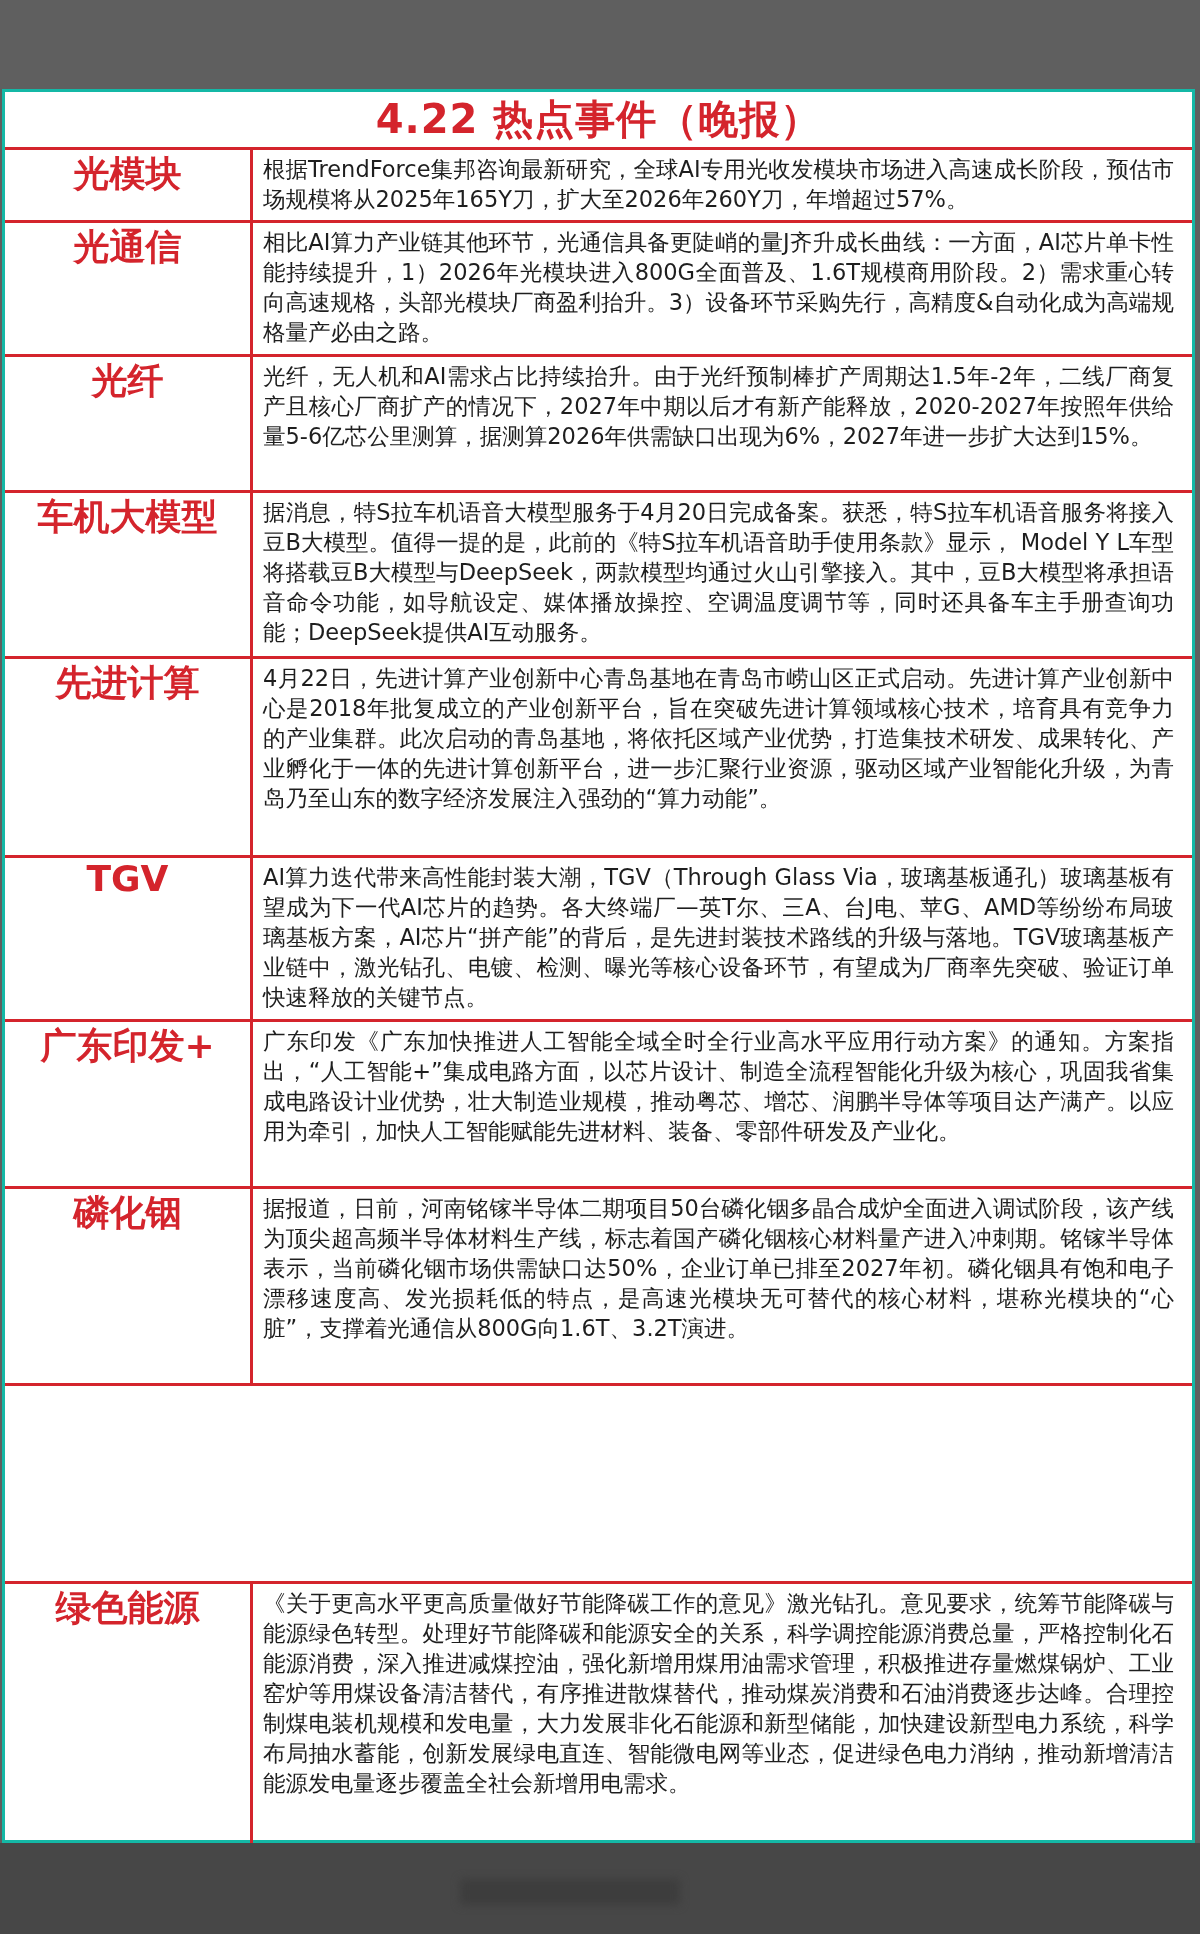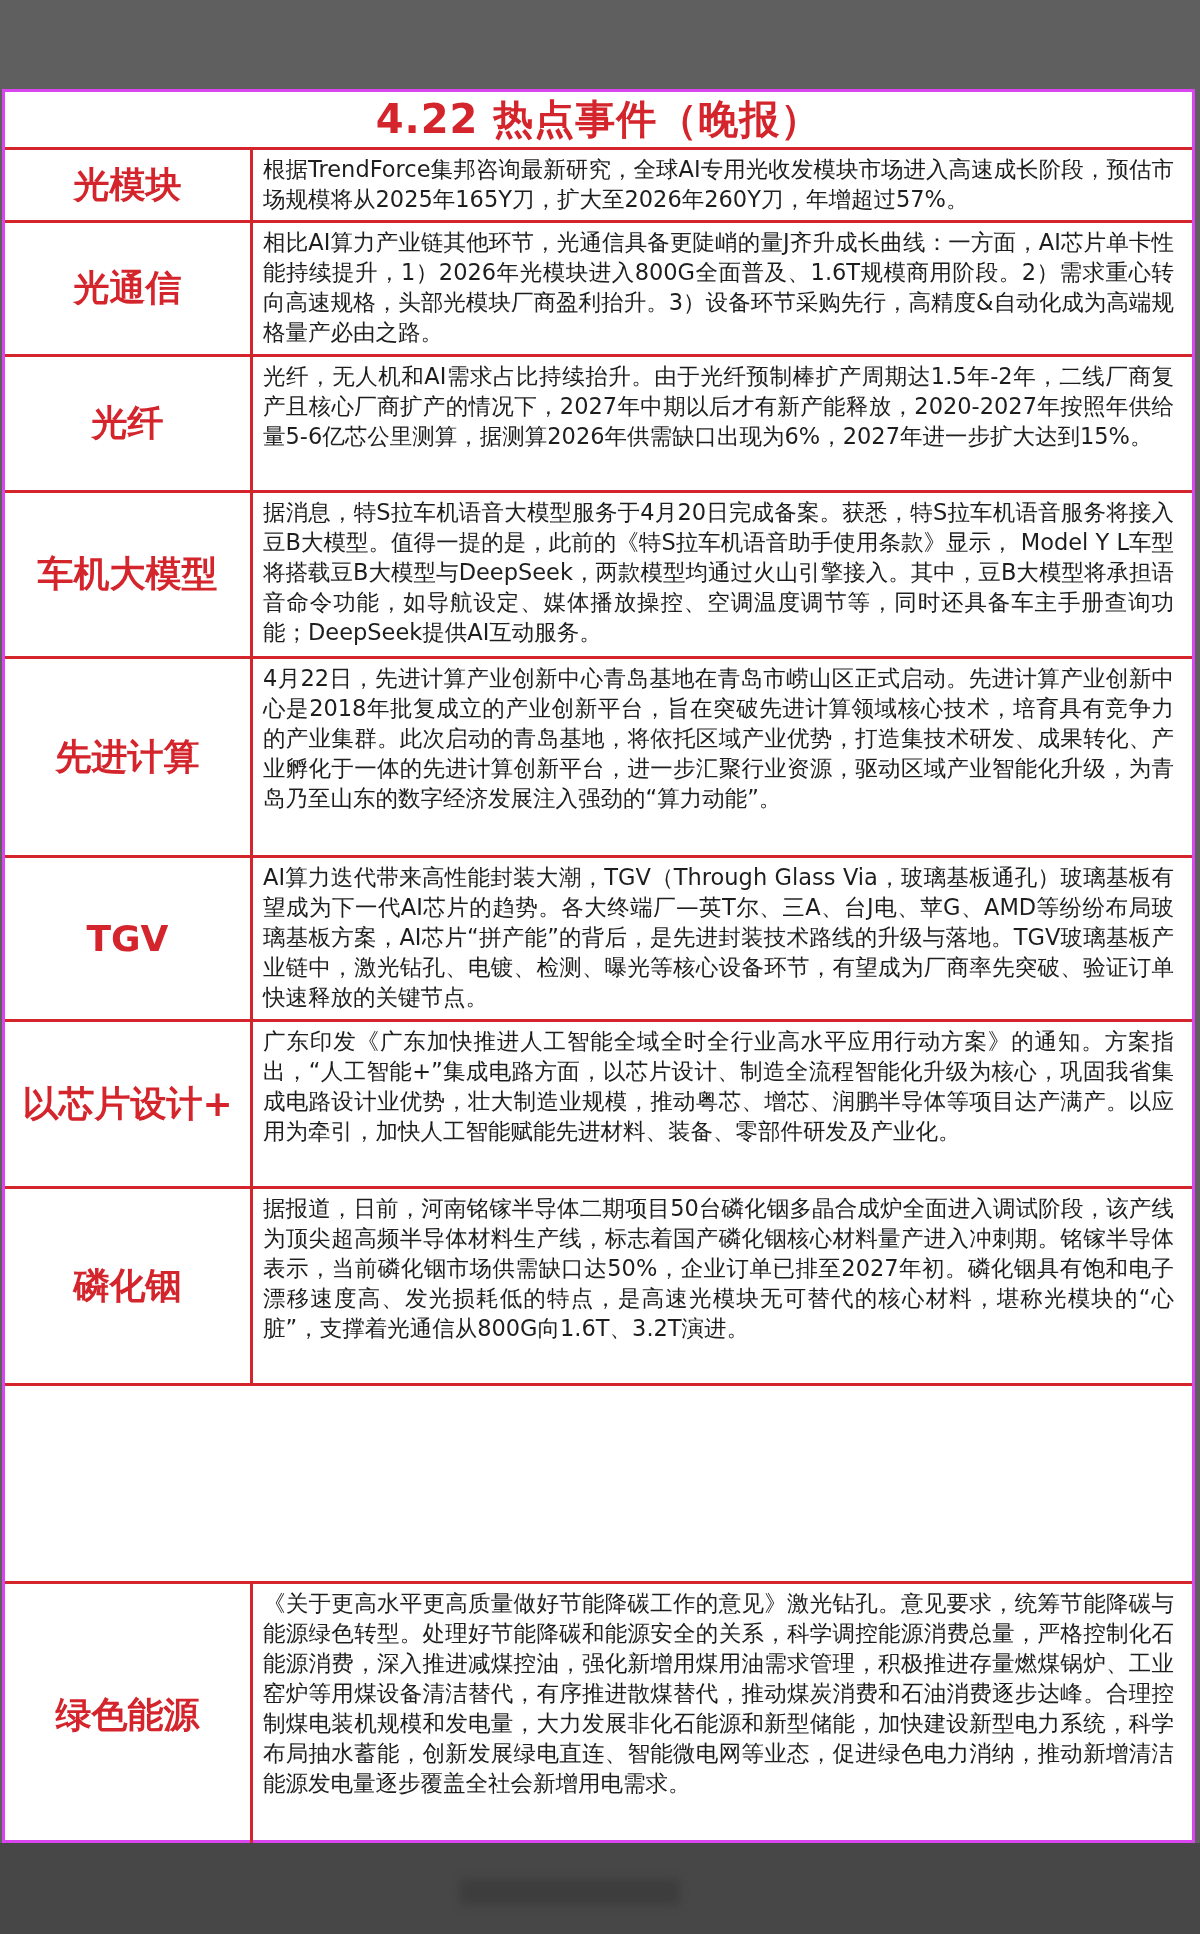--- a/index.html
+++ b/index.html
@@ -5,40 +5,40 @@
   html, body { margin: 0; padding: 0; }
   body {
     width: 1200px; height: 1934px; overflow: hidden;
     background: #5f5f5f;
     font-family: "DejaVu Sans", "Liberation Sans", sans-serif;
     position: relative;
   }
   .top-bar { position: absolute; left: 0; top: 0; width: 1200px; height: 89px; background: #5f5f5f; }
   .sheet {
     position: absolute; left: 2px; top: 89px; width: 1193px; height: 1754px;
-    background: #fff; border: 3px solid #d946ef; box-sizing: border-box;
+    background: #fff; border: 3px solid #14b8a6; box-sizing: border-box;
   }
   .title-row {
     position: absolute; left: 0; top: 0; width: 100%; height: 58px;
     border-bottom: 3px solid #d4242c; box-sizing: border-box;
     display: flex; align-items: center; justify-content: center;
   }
   .title {
     color: #d4242c; font-weight: bold; font-size: 40px; letter-spacing: 1px;
     font-family: "DejaVu Sans", sans-serif;
   }
   .row {
     position: absolute; left: 0; width: 100%;
     border-bottom: 3px solid #d4242c; box-sizing: border-box;
     display: flex;
   }
   .row:last-child { border-bottom: none; }
   .label-cell {
     width: 248px; flex: 0 0 248px; border-right: 3px solid #d4242c; box-sizing: border-box;
-    display: flex; align-items: center; justify-content: center;
+    display: flex; align-items: flex-start; justify-content: center;
   }
   .label {
     color: #d4242c; font-weight: bold; font-size: 36px;
     font-family: "DejaVu Sans", sans-serif;
   }
   .text-cell {
     flex: 1; padding: 4px 18px 0 10px; box-sizing: border-box;
     color: #1e1e1e; font-size: 22.5px; line-height: 30px;
     text-align: justify; word-break: break-all;
     font-family: "DejaVu Sans", sans-serif;
@@ -98,21 +98,21 @@
 
   <div class="row" style="top:766px;height:164px;">
     <div class="label-cell">
         <span class="label">TGV</span>
       </div>
     <div class="text-cell">AI算力迭代带来高性能封装大潮，TGV（Through Glass Via，玻璃基板通孔）玻璃基板有望成为下一代AI芯片的趋势。各大终端厂—英T尔、三A、台J电、苹G、AMD等纷纷布局玻璃基板方案，AI芯片“拼产能”的背后，是先进封装技术路线的升级与落地。TGV玻璃基板产业链中，激光钻孔、电镀、检测、曝光等核心设备环节，有望成为厂商率先突破、验证订单快速释放的关键节点。</div>
   </div>
 
   <div class="row" style="top:930px;height:167px;">
     <div class="label-cell">
-        <span class="label">以芯片设计+</span>
+        <span class="label">广东印发+</span>
       </div>
     <div class="text-cell">广东印发《广东加快推进人工智能全域全时全行业高水平应用行动方案》的通知。方案指出，“人工智能+”集成电路方面，以芯片设计、制造全流程智能化升级为核心，巩固我省集成电路设计业优势，壮大制造业规模，推动粤芯、增芯、润鹏半导体等项目达产满产。以应用为牵引，加快人工智能赋能先进材料、装备、零部件研发及产业化。</div>
   </div>
 
   <div class="row" style="top:1097px;height:197px;">
     <div class="label-cell">
         <span class="label">磷化铟</span>
       </div>
     <div class="text-cell">据报道，日前，河南铭镓半导体二期项目50台磷化铟多晶合成炉全面进入调试阶段，该产线为顶尖超高频半导体材料生产线，标志着国产磷化铟核心材料量产进入冲刺期。铭镓半导体表示，当前磷化铟市场供需缺口达50%，企业订单已排至2027年初。磷化铟具有饱和电子漂移速度高、发光损耗低的特点，是高速光模块无可替代的核心材料，堪称光模块的“心脏”，支撑着光通信从800G向1.6T、3.2T演进。</div>
   </div>

